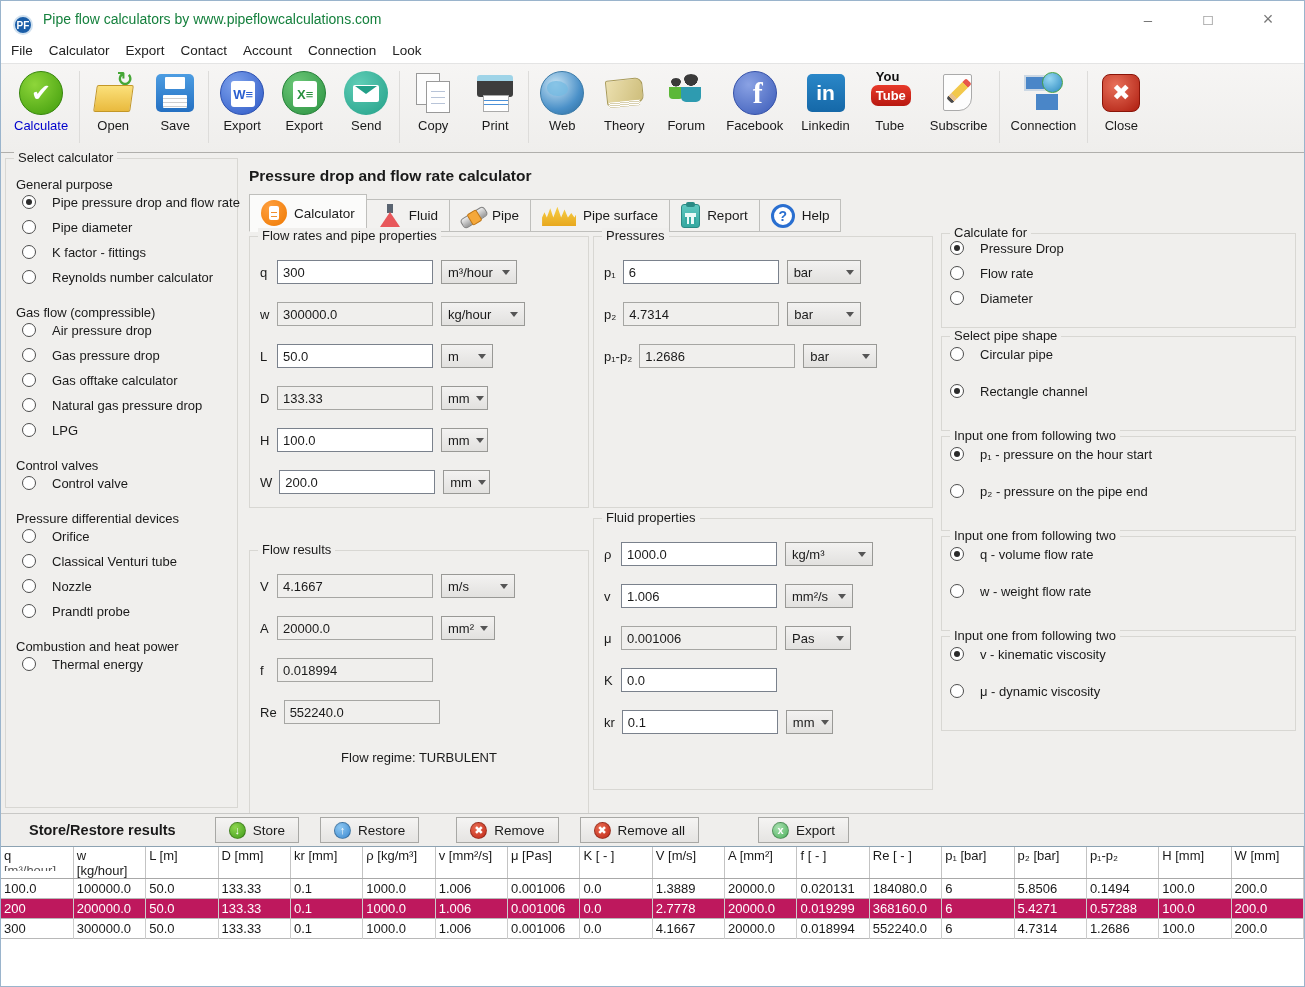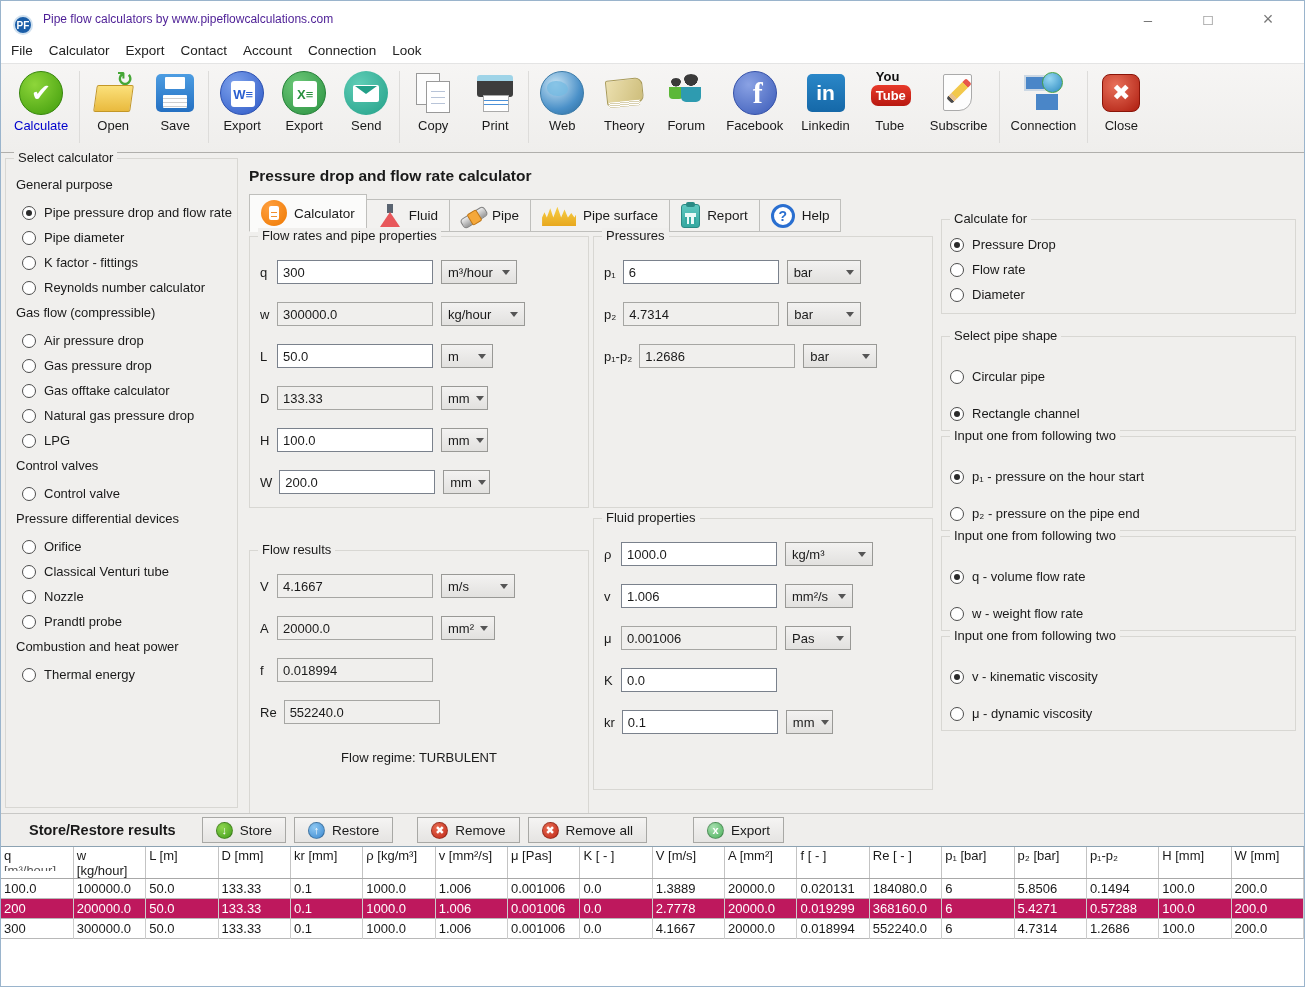--- a/index.html
+++ b/index.html
@@ -8,21 +8,21 @@
     width:1305px; height:987px; overflow:hidden; background:#fff;
     font-family:"Liberation Sans","DejaVu Sans",sans-serif; font-size:13px; color:#1a1a1a;
   }
   .app { position:relative; width:1305px; height:987px; border:1px solid #9ab4cc; background:#fff; }
 
   
   .titlebar { height:36px; display:flex; align-items:center; background:#fff; }
   .app-icon { width:20px; height:20px; border-radius:50%; background:#1b5ea8; color:#fff;
     font-size:10px; font-weight:bold; display:flex; align-items:center; justify-content:center;
     margin:12px 10px 0 12px; border:2px solid #cfe0ef; }
-  .title-text { color:#4c1d95; font-size:12px; }
+  .title-text { color:#15803d; font-size:14px; }
   .win-controls { margin-left:auto; display:flex; align-items:center; margin-right:6px; }
   .win-btn { width:60px; height:30px; display:flex; align-items:center; justify-content:center;
     color:#777; font-size:15px; }
 
   
   .menubar { height:26px; display:flex; align-items:center; padding-left:2px; background:#fff; }
   .menu-item { padding:0 8px; font-size:13.5px; color:#222; }
 
   
   .toolbar { height:90px; background:linear-gradient(#f6f5f4,#efeeec);
@@ -95,21 +95,21 @@
     color:#fff; font-size:22px; font-weight:bold; }
 
   
   .workspace { position:absolute; left:0; top:152px; width:1303px; height:660px; background:#f0efed; }
   .groupbox { position:absolute; border:1px solid #d8d7d3; }
   .gb-title { position:absolute; top:-9px; left:8px; background:#f0efed; padding:0 4px; white-space:nowrap; }
 
   .sidebar-box { left:4px; top:5px; width:233px; height:650px; }
   .sb-content { padding:8px 0 0 6px; }
   .sb-glabel { margin:10px 0 3px 4px; }
-  .radio-row { display:flex; align-items:flex-end; gap:8px; height:25px; padding-left:10px; }
+  .radio-row { display:flex; align-items:flex-start; gap:16px; height:25px; padding-left:10px; }
   .radio { width:14px; height:14px; border-radius:50%; border:1px solid #4d4d4d; background:#fff; position:relative; flex:none; }
   .radio.sel::after { content:""; position:absolute; inset:3px; border-radius:50%; background:#2b2b2b; }
   .radio-label { white-space:nowrap; }
 
   .page-title { position:absolute; left:248px; top:14px; font-size:15.5px; font-weight:bold; }
   .tabs { position:absolute; left:248px; top:41px; height:38px; display:flex; align-items:flex-end; }
   .tab { height:33px; display:flex; align-items:center; gap:7px; padding:0 11px; background:#f2f1ef;
     border:1px solid #bfbfbc; border-left:none; font-size:13.5px; }
   .tab:first-child { border-left:1px solid #bfbfbc; }
   .tab.active { height:38px; background:#fbfbfa; border-bottom:1px solid #fbfbfa; }
@@ -152,21 +152,21 @@
   .regime { text-align:center; margin-top:17px; }
 
   .opanel { left:940px; width:355px; height:95px; }
   .opanel .rows { padding-top:10px; }
   .opanel .radio-row { height:37px; padding-left:8px; }
   .opanel.compact .rows { padding-top:7px; }
   .opanel.compact .radio-row { height:25px; }
 
   
   .store-bar { position:absolute; left:0; top:812px; width:1303px; height:33px; background:#efeeec;
-    border-top:1px solid #c8c8c6; display:flex; align-items:center; }
+    border-top:1px solid #c8c8c6; display:flex; align-items:center;gap:13px; }
   .store-title { font-weight:bold; font-size:14.5px; margin-left:28px; }
   .sbtn { height:26px; display:flex; align-items:center; gap:7px; padding:0 13px;
     background:linear-gradient(#f5f4f3,#e5e4e2); border:1px solid #a8a8a5; font-size:13.5px; }
   .sic { width:17px; height:17px; border-radius:50%; display:flex; align-items:center; justify-content:center;
     color:#fff; font-weight:bold; font-size:11px; border:1px solid rgba(0,0,0,.25); flex:none; }
   .store-down-icon { background:radial-gradient(circle at 35% 30%,#8ed64e,#3f9b1a); }
   .restore-up-icon { background:radial-gradient(circle at 35% 30%,#8ec8f2,#3a88d0); }
   .remove-x-icon, .remove-all-x-icon { background:radial-gradient(circle at 35% 30%,#e86a50,#c02818); }
   .sic.excel-export-icon { background:radial-gradient(circle at 35% 30%,#a8e0b0,#4ab05a); border-radius:50%; }
   .sic.excel-export-icon::after { content:none; }
@@ -537,21 +537,21 @@
             <input class="finput" value="0.1" style="">
             <div class="fsel" style="width: 47px;">
               <span class="fsel-val">mm</span>
               <span class="chev"></span>
             </div>
           </div>
         </div>
     </div>
 
     <div id="options-column">
-        <div class="groupbox opanel compact" style="top: 66px;">
+        <div class="groupbox opanel compact" style="top: 80px;">
           <span class="gb-title">Calculate for</span>
           <div class="rows">
             <div class="radio-row">
               <span class="radio sel"></span>
               <span class="radio-label">Pressure Drop</span>
             </div>
             <div class="radio-row">
               <span class="radio"></span>
               <span class="radio-label">Flow rate</span>
             </div>

